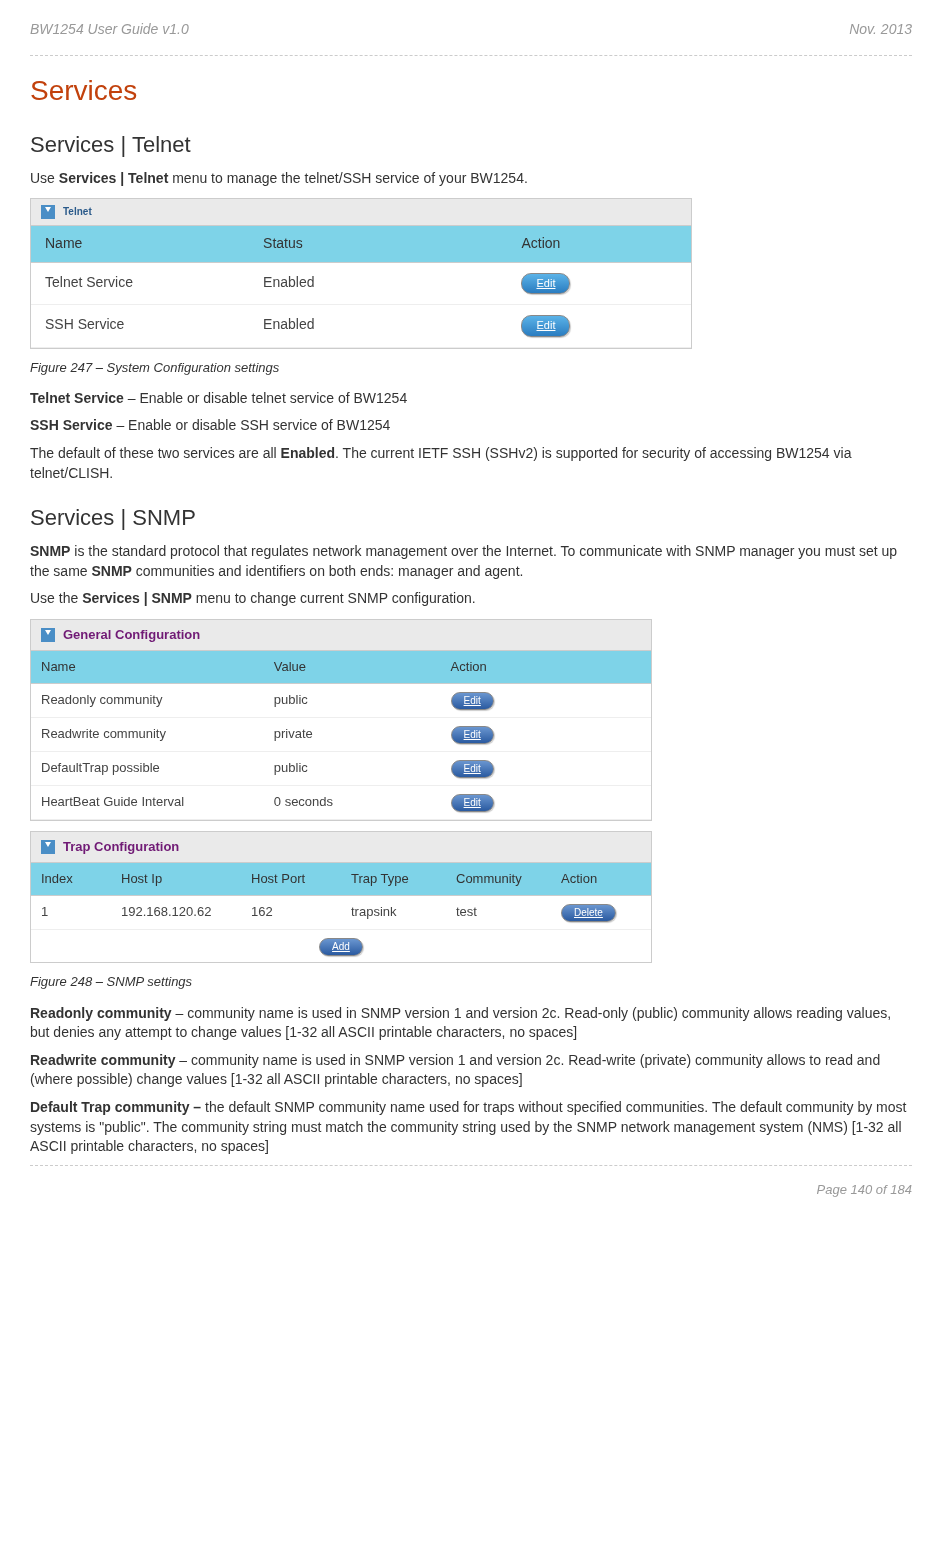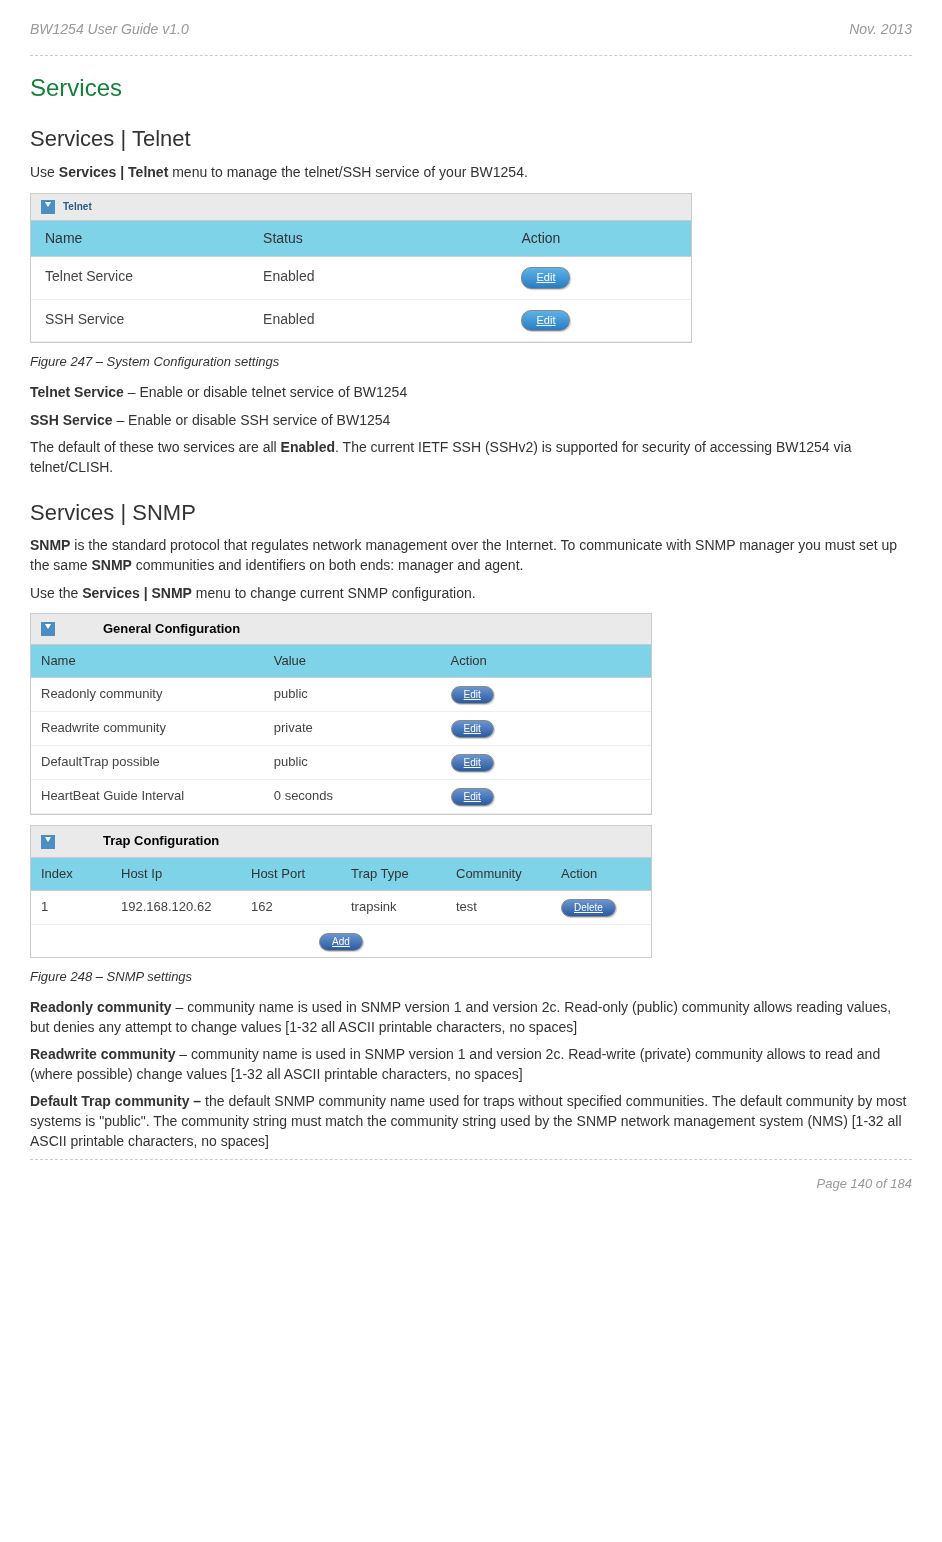--- a/index.html
+++ b/index.html
@@ -16,24 +16,24 @@
       color: #999;
       font-style: italic;
       font-size: 14px;
       margin-bottom: 15px;
     }
     .dashed-line {
       border-bottom: 1px dashed #ccc;
       margin-bottom: 15px;
     }
     h1 {
-      font-size: 24px;
+      font-size: 28px;
       font-weight: normal;
       margin: 10px 0 15px 0;
-      color: #15803d;
+      color: #c2410c;
     }
     h2 {
       font-size: 22px;
       font-weight: normal;
       margin: 20px 0 8px 0;
       color: #333;
     }
     p {
       margin: 8px 0;
     }
@@ -142,22 +142,21 @@
     .table-header-row .cell {
       color: #333;
       padding: 8px 14px;
     }
     .narrow .cell, .narrow .table-header-row .cell {
       font-size: 13px;
       padding: 7px 10px;
     }
     .narrow .section-header {
       font-size: 13px;
-      color: #000000;
-      gap: 40px;
+      color: #701a75;
     }
     .narrow .btn {
       font-size: 10px;
       padding: 1px 12px;
     }
   </style>
 </head>
 <body>
 
 <div class="header-row">

